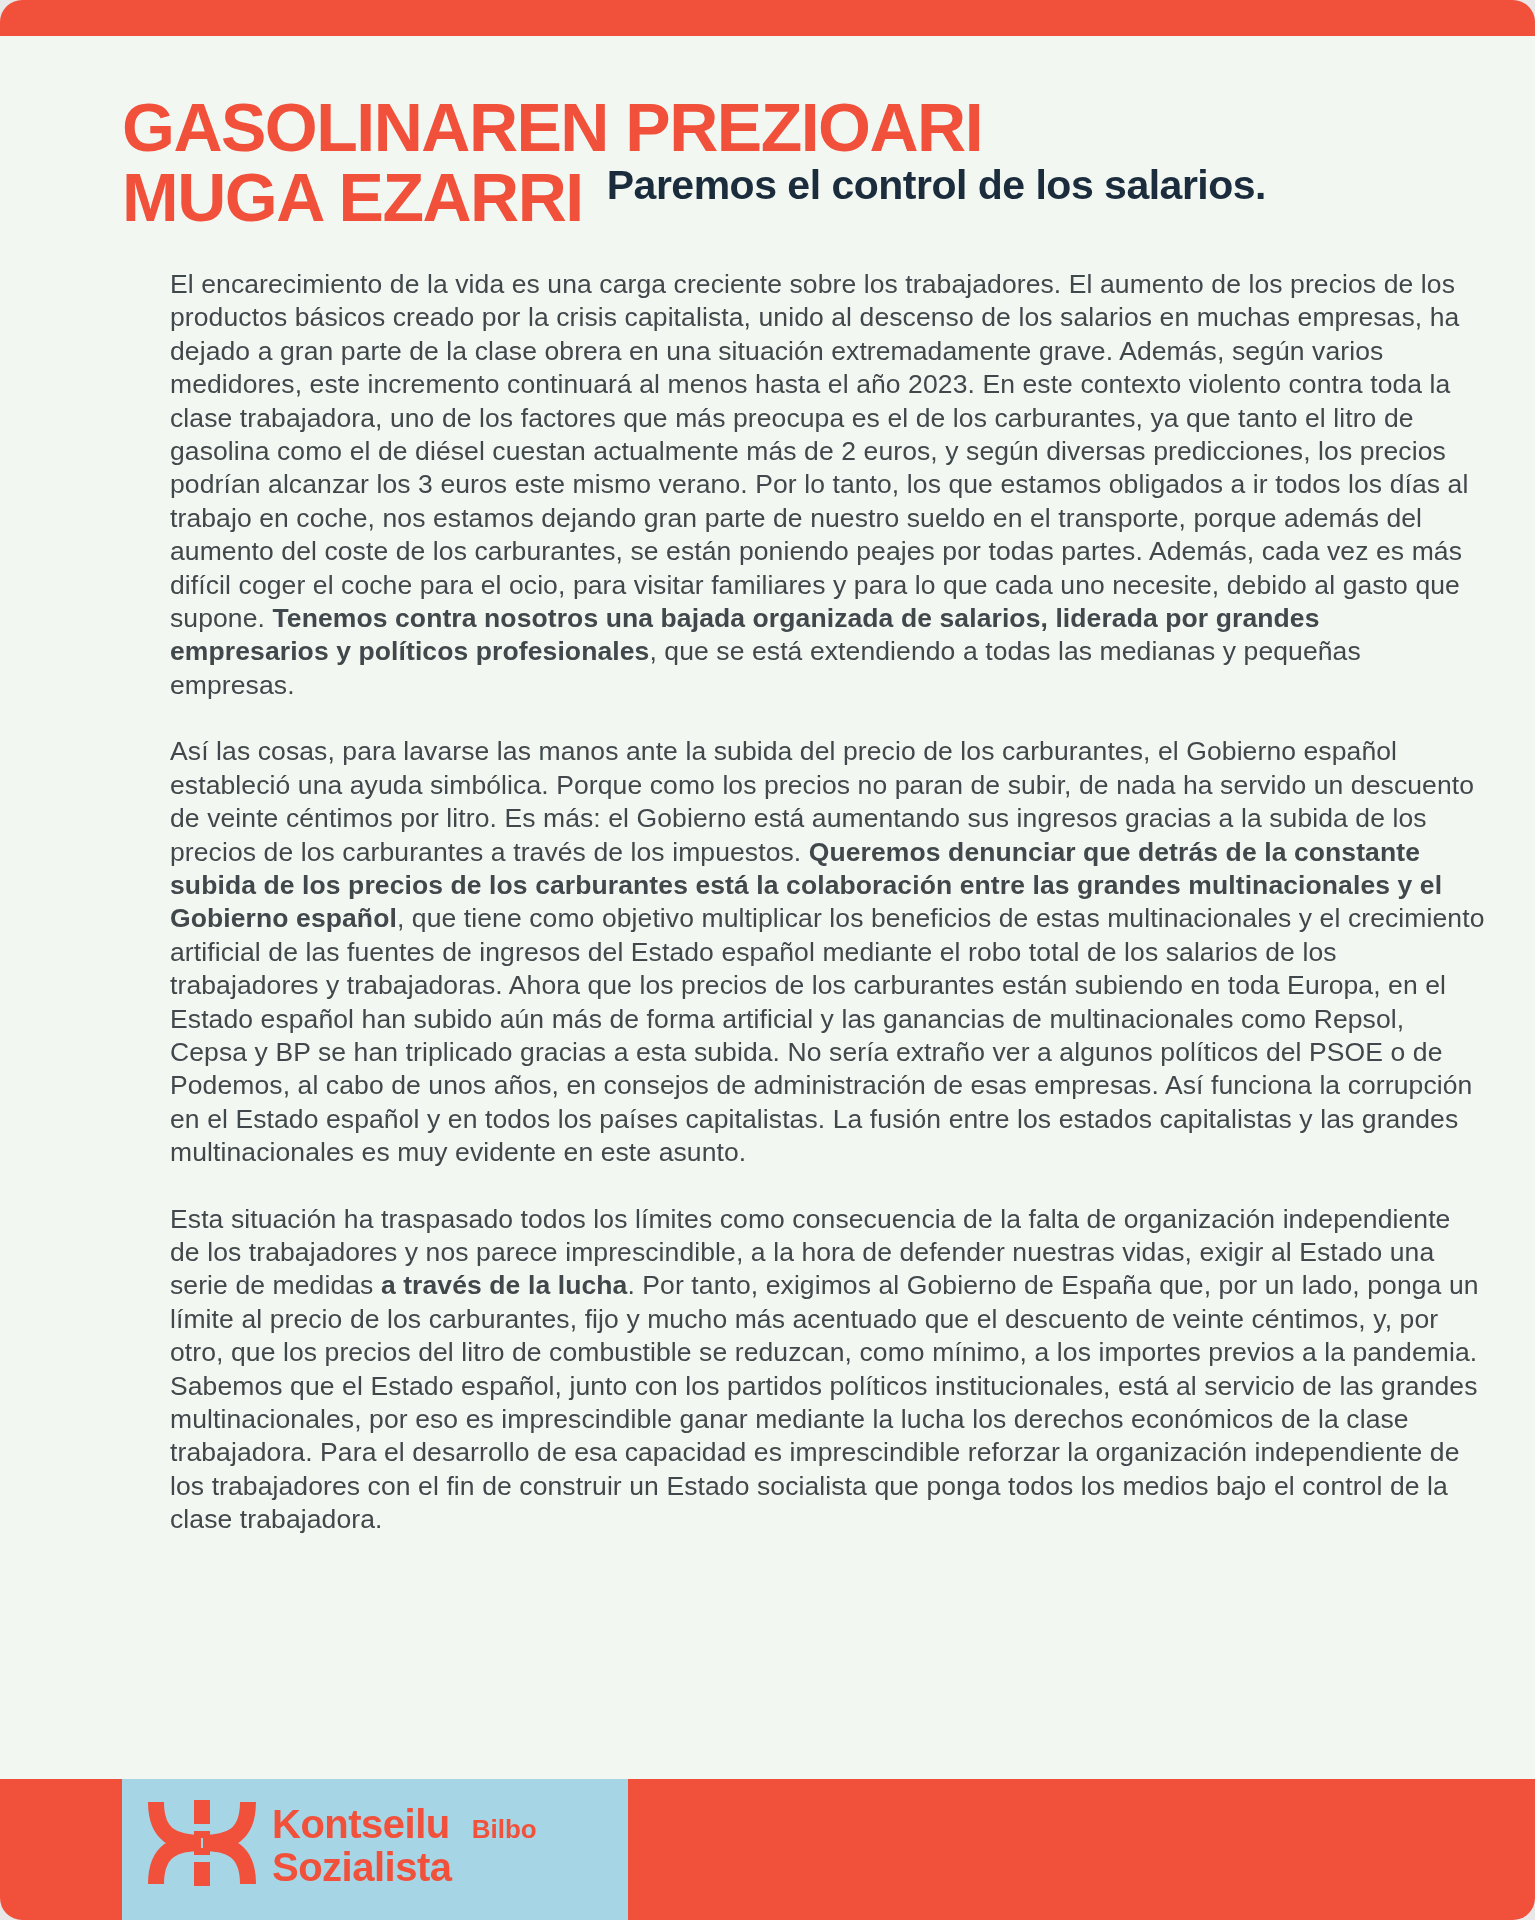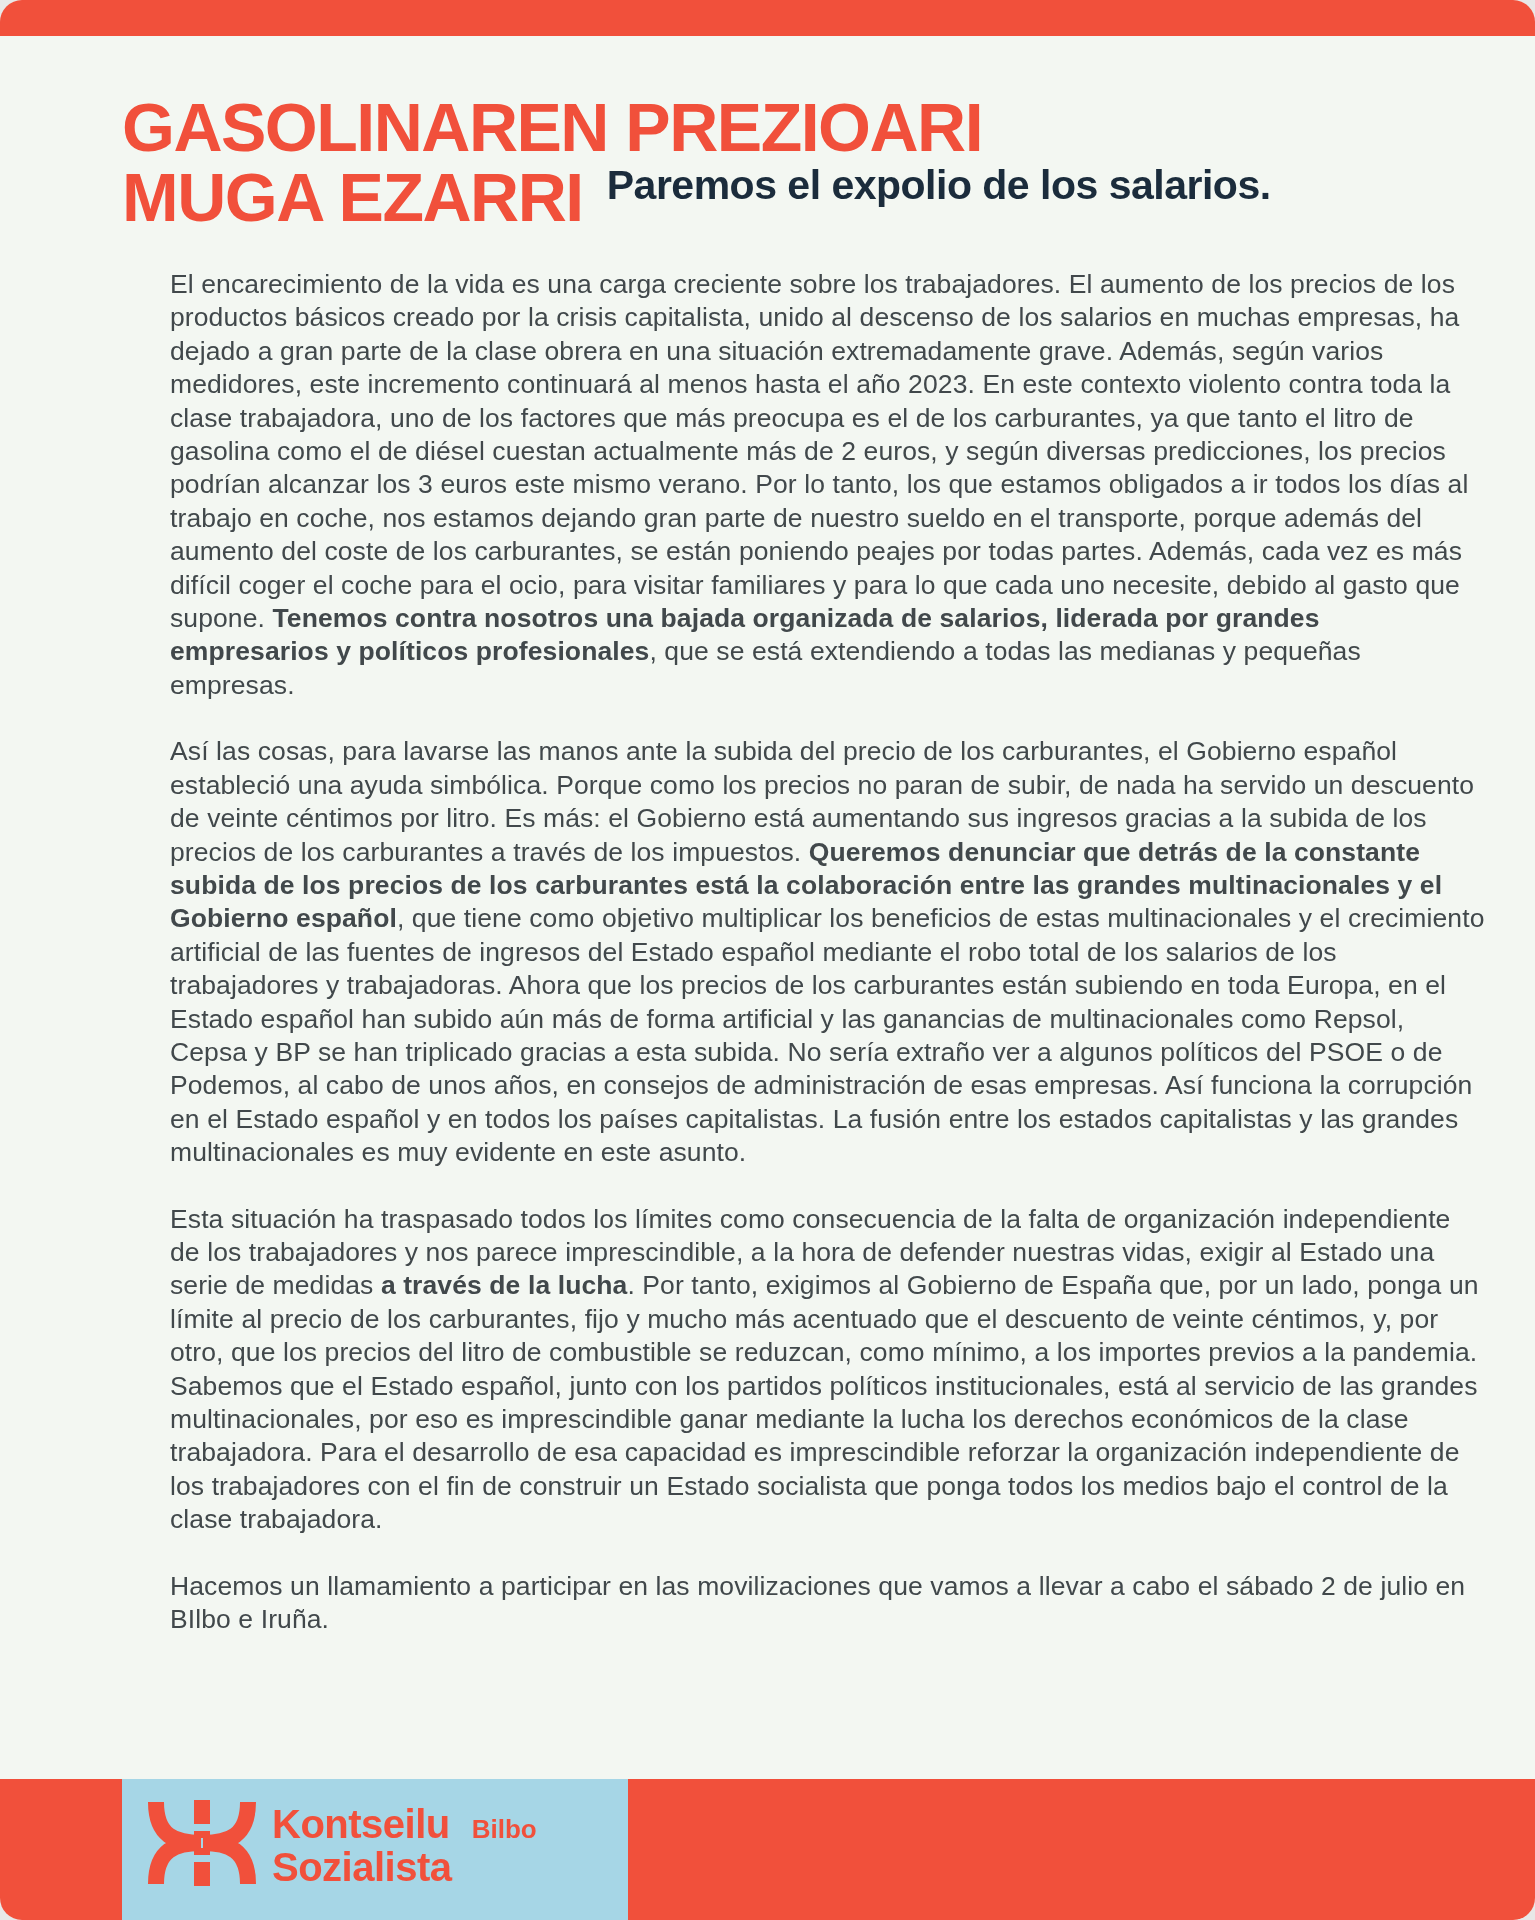--- a/index.html
+++ b/index.html
@@ -111,30 +111,29 @@
 <body>
 
 <div class="page">
 
   <div class="top-bar"></div>
 
   <div class="header">
     <div class="title-line">GASOLINAREN PREZIOARI</div>
     <div class="title-row2">
       <span class="title-line">MUGA EZARRI</span>
-      <span class="subtitle">Paremos el expolio de los salarios.</span>
+      <span class="subtitle">Paremos el control de los salarios.</span>
     </div>
   </div>
 
   <div class="content">
 
   <p class="para"><span>El encarecimiento de la vida es una carga creciente sobre los trabajadores. El aumento de los precios de los productos básicos creado por la crisis capitalista, unido al descenso de los salarios en muchas empresas, ha dejado a gran parte de la clase obrera en una situación extremadamente grave. Además, según varios medidores, este incremento continuará al menos hasta el año 2023. En este contexto violento contra toda la clase trabajadora, uno de los factores que más preocupa es el de los carburantes, ya que tanto el litro de gasolina como el de diésel cuestan actualmente más de 2 euros, y según diversas predicciones, los precios podrían alcanzar los 3 euros este mismo verano. Por lo tanto, los que estamos obligados a ir todos los días al trabajo en coche, nos estamos dejando gran parte de nuestro sueldo en el transporte, porque además del aumento del coste de los carburantes, se están poniendo peajes por todas partes. Además, cada vez es más difícil coger el coche para el ocio, para visitar familiares y para lo que cada uno necesite, debido al gasto que supone. </span><span class="b">Tenemos contra nosotros una bajada organizada de salarios, liderada por grandes empresarios y políticos profesionales</span><span>, que se está extendiendo a todas las medianas y pequeñas empresas.</span></p>
       <p class="para"><span>Así las cosas, para lavarse las manos ante la subida del precio de los carburantes, el Gobierno español estableció una ayuda simbólica. Porque como los precios no paran de subir, de nada ha servido un descuento de veinte céntimos por litro. Es más: el Gobierno está aumentando sus ingresos gracias a la subida de los precios de los carburantes a través de los impuestos. </span><span class="b">Queremos denunciar que detrás de la constante subida de los precios de los carburantes está la colaboración entre las grandes multinacionales y el Gobierno español</span><span>, que tiene como objetivo multiplicar los beneficios de estas multinacionales y el crecimiento artificial de las fuentes de ingresos del Estado español mediante el robo total de los salarios de los trabajadores y trabajadoras. Ahora que los precios de los carburantes están subiendo en toda Europa, en el Estado español han subido aún más de forma artificial y las ganancias de multinacionales como Repsol, Cepsa y BP se han triplicado gracias a esta subida. No sería extraño ver a algunos políticos del PSOE o de Podemos, al cabo de unos años, en consejos de administración de esas empresas. Así funciona la corrupción en el Estado español y en todos los países capitalistas. La fusión entre los estados capitalistas y las grandes multinacionales es muy evidente en este asunto.</span></p>
       <p class="para"><span>Esta situación ha traspasado todos los límites como consecuencia de la falta de organización independiente de los trabajadores y nos parece imprescindible, a la hora de defender nuestras vidas, exigir al Estado una serie de medidas </span><span class="b">a través de la lucha</span><span>. Por tanto, exigimos al Gobierno de España que, por un lado, ponga un límite al precio de los carburantes, fijo y mucho más acentuado que el descuento de veinte céntimos, y, por otro, que los precios del litro de combustible se reduzcan, como mínimo, a los importes previos a la pandemia. Sabemos que el Estado español, junto con los partidos políticos institucionales, está al servicio de las grandes multinacionales, por eso es imprescindible ganar mediante la lucha los derechos económicos de la clase trabajadora. Para el desarrollo de esa capacidad es imprescindible reforzar la organización independiente de los trabajadores con el fin de construir un Estado socialista que ponga todos los medios bajo el control de la clase trabajadora.</span></p>
-      <p class="para"><span>Hacemos un llamamiento a participar en las movilizaciones que vamos a llevar a cabo el sábado 2 de julio en BIlbo e Iruña.</span></p>
     </div>
 
   <div class="footer">
     <div class="logo-box">
       <svg class="logo-mark" viewBox="0 0 110 86" xmlns="http://www.w3.org/2000/svg" aria-hidden="true">
         <g stroke="#f1503b" stroke-width="16" fill="none" stroke-linecap="butt">
           <path d="M9,2 C9,36 28,43 54,43 C28,43 9,50 9,84"></path>
           <path d="M101,2 C101,36 82,43 56,43 C82,43 101,50 101,84"></path>
           <path d="M55,0 L55,24"></path>
           <path d="M55,62 L55,86"></path>

